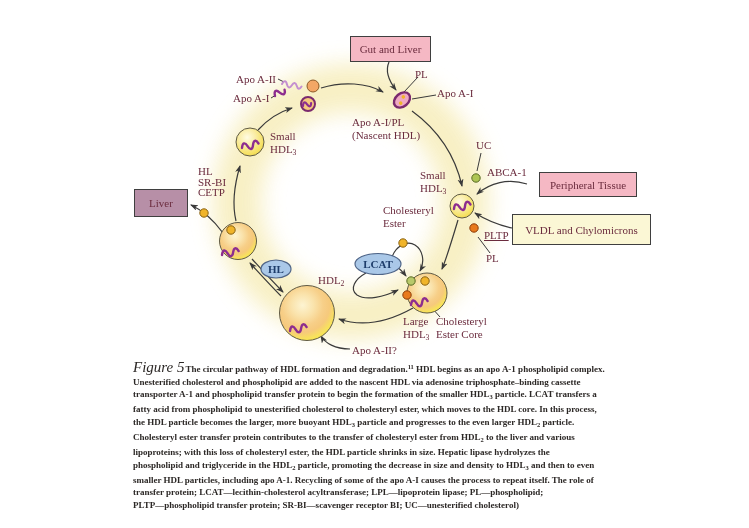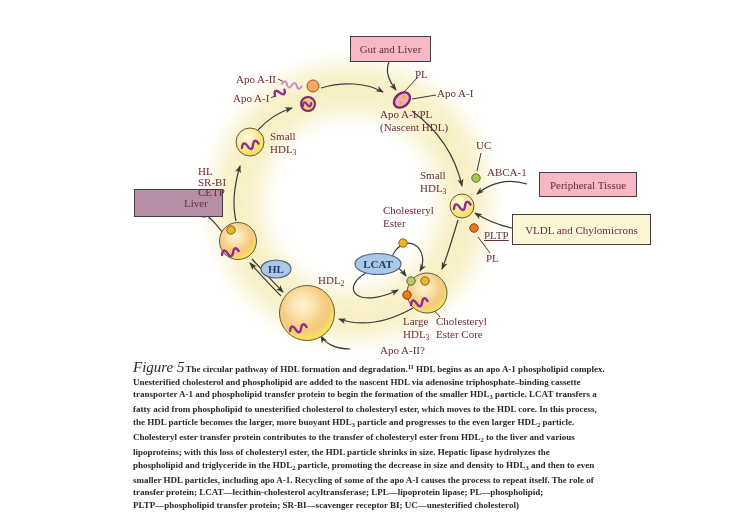--- a/index.html
+++ b/index.html
@@ -117,44 +117,44 @@
       <path d="M0,0 c1.8,-5.2 4.3,-5.2 5.8,-0.4 c1.5,4.6 4,4.8 5.6,0.2 c1.6,-4.7 4.1,-4.9 5.7,-0.2" transform="translate(222,255) rotate(-12)" stroke="#8d2d8f" stroke-width="2.4"></path>
       <path d="M0,0 c1.8,-5.2 4.3,-5.2 5.8,-0.4 c1.5,4.6 4,4.8 5.6,0.2 c1.6,-4.7 4.1,-4.9 5.7,-0.2" transform="translate(290,331) rotate(-12)" stroke="#8d2d8f" stroke-width="2.4"></path>
       <path d="M0,0 c1.8,-5.2 4.3,-5.2 5.8,-0.4 c1.5,4.6 4,4.8 5.6,0.2 c1.6,-4.7 4.1,-4.9 5.7,-0.2" transform="translate(411,305) rotate(-12)" stroke="#8d2d8f" stroke-width="2.4"></path>
     </g>
 
     <ellipse cx="378" cy="264" rx="23" ry="10.5" fill="#aac8e8" stroke="#4f6588" stroke-width="1.2"></ellipse>
     <ellipse cx="276" cy="269" rx="15" ry="9" fill="#aac8e8" stroke="#4f6588" stroke-width="1.2"></ellipse>
   </svg>
 
   <div class="box box-pink" style="left:350px;top:36px;width:79px;height:24px;">Gut and Liver</div>
-  <div class="box box-mauve" style="left:134px;top:189px;width:52px;height:26px;padding-left:35px;">Liver</div>
+  <div class="box box-mauve" style="left:134px;top:189px;width:52px;height:26px;">Liver</div>
   <div class="box box-pink" style="left:539px;top:172px;width:96px;height:23px;">Peripheral Tissue</div>
   <div class="box box-yellow" style="left:512px;top:214px;width:137px;height:29px;">VLDL and Chylomicrons</div>
 
   <div class="enz" style="left:356px;top:258px;width:44px;">LCAT</div>
   <div class="enz" style="left:262px;top:263px;width:28px;">HL</div>
 
   <div class="lbl" style="left:236px;top:73px;">Apo A-II</div>
   <div class="lbl" style="left:233px;top:92px;">Apo A-I</div>
   <div class="lbl" style="left:270px;top:130px;">Small<br>HDL<sub>3</sub></div>
   <div class="lbl" style="left:415px;top:68px;">PL</div>
   <div class="lbl" style="left:437px;top:87px;">Apo A-I</div>
-  <div class="lbl" style="left:352px;top:108px;margin-left:28px;">Apo A-I/PL<br>(Nascent HDL)</div>
+  <div class="lbl" style="left:352px;top:116px;">Apo A-I/PL<br>(Nascent HDL)</div>
   <div class="lbl" style="left:476px;top:139px;">UC</div>
   <div class="lbl" style="left:487px;top:166px;">ABCA-1</div>
   <div class="lbl" style="left:420px;top:169px;">Small<br>HDL<sub>3</sub></div>
   <div class="lbl" style="left:484px;top:229px;text-decoration:underline;">PLTP</div>
   <div class="lbl" style="left:486px;top:252px;">PL</div>
   <div class="lbl" style="left:198px;top:166px;line-height:10.5px;">HL<br>SR-BI<br>CETP</div>
   <div class="lbl" style="left:383px;top:204px;">Cholesteryl<br>Ester</div>
   <div class="lbl" style="left:403px;top:315px;">Large<br>HDL<sub>3</sub></div>
   <div class="lbl" style="left:436px;top:315px;">Cholesteryl<br>Ester Core</div>
   <div class="lbl" style="left:318px;top:274px;">HDL<sub>2</sub></div>
-  <div class="lbl" style="left:352px;top:344px;margin-left:28px;">Apo A-II?</div>
+  <div class="lbl" style="left:352px;top:344px;">Apo A-II?</div>
 
   <div class="caption">
     <div class="cap-line"><span class="figlab">Figure 5</span><span>The circular pathway of HDL formation and degradation.<sup>11</sup> HDL begins as an apo A-1 phospholipid complex.</span></div>
     <div class="cap-line">Unesterified cholesterol and phospholipid are added to the nascent HDL via adenosine triphosphate–binding cassette</div>
     <div class="cap-line">transporter A-1 and phospholipid transfer protein to begin the formation of the smaller HDL<sub>3</sub> particle. LCAT transfers a</div>
     <div class="cap-line">fatty acid from phospholipid to unesterified cholesterol to cholesteryl ester, which moves to the HDL core. In this process,</div>
     <div class="cap-line">the HDL particle becomes the larger, more buoyant HDL<sub>3</sub> particle and progresses to the even larger HDL<sub>2</sub> particle.</div>
     <div class="cap-line">Cholesteryl ester transfer protein contributes to the transfer of cholesteryl ester from HDL<sub>2</sub> to the liver and various</div>
     <div class="cap-line">lipoproteins; with this loss of cholesteryl ester, the HDL particle shrinks in size. Hepatic lipase hydrolyzes the</div>
     <div class="cap-line">phospholipid and triglyceride in the HDL<sub>2</sub> particle, promoting the decrease in size and density to HDL<sub>3</sub> and then to even</div>

